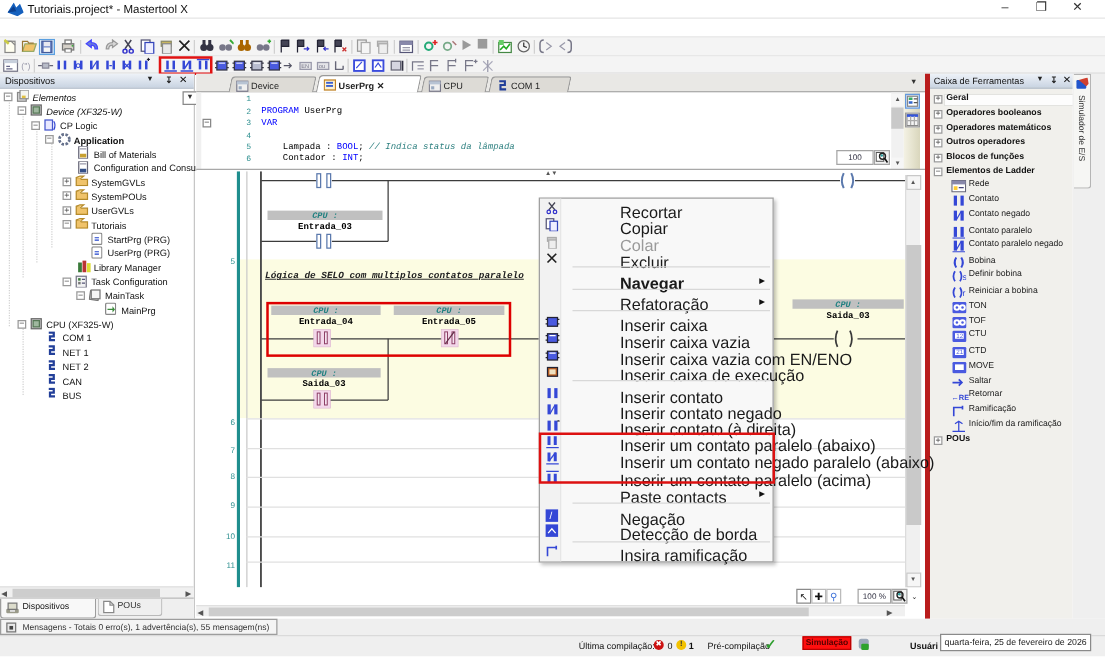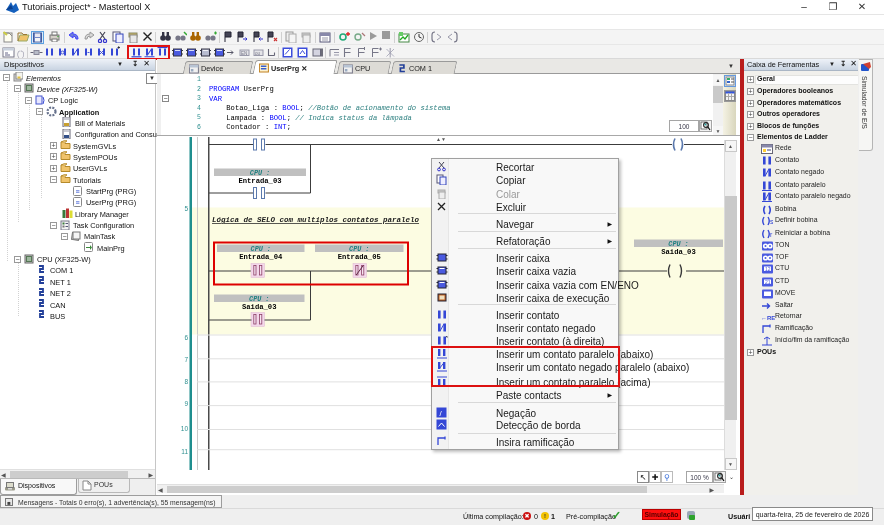--- a/index.html
+++ b/index.html
@@ -29,21 +29,21 @@
 .tab { position:absolute; top:2px; height:13px; background:#dddbd6; border:1px solid #9a9a9a; border-bottom:none; border-radius:3px 2px 0 0; font-size:7.3px; color:#222; transform:skewX(-12deg); }
 .tab > div { transform:skewX(12deg); position:relative; height:100%; }
 #decl { position:absolute; left:0; top:15px; width:583px; height:62px; background:#fff; }
 .cl { position:absolute; font-family:"Liberation Mono", monospace; font-size:7.2px; white-space:pre; }
 .lnum { position:absolute; font-family:"Liberation Mono", monospace; font-size:6.5px; color:#2f9090; text-align:right; width:12px; }
 .kw { color:#0000ff; }
 .cmt { color:#2e8080; font-style:italic; }
 #ladder { position:absolute; left:0; top:78px; width:583px; height:333px; }
 
 #cmenu { position:absolute; left:431px; top:158px; width:188px; height:292px; background:#f8f8f8; border:1px solid #a0a0a0; box-shadow:2px 2px 3px rgba(0,0,0,0.25); z-index:50; }
-.mi { position:absolute; left:24px; font-size:10px; color:#1a1a1a; white-space:nowrap;padding-left:40px; }
+.mi { position:absolute; left:24px; font-size:13px; color:#1a1a1a; white-space:nowrap;padding-left:40px; }
 .msep { position:absolute; left:26px; right:2px; height:1px; background:#d8d8d8; }
 .mico { position:absolute; left:4px; width:11px; height:11px; font-size:8px; }
 .arrow { position:absolute; right:6px; font-size:6px; color:#111; }
 
 #rightpanel { position:absolute; left:740px; top:59px; width:118px; height:436px; background:#f1f0ec; border-left:4px solid #b91c1c; }
 #rp-head { position:absolute; left:0; top:0; width:117px; height:12px; background:linear-gradient(#eef2f8,#c9d4e2); border-bottom:1px solid #aab6c5; }
 #rp-head span { position:absolute; left:3px; top:1px; font-size:7.3px; color:#111; }
 .rp-h { position:absolute; left:13px; font-size:7px; font-weight:bold; color:#111; white-space:nowrap; }
 .rp-i { position:absolute; left:31px; font-size:6.9px; color:#222; white-space:nowrap; }
 .rp-pm { position:absolute; left:3px; width:7px; height:7px; border:1px solid #999; background:#fff; font-size:7px; line-height:5px; text-align:center; color:#444; }
@@ -728,21 +728,20 @@
         <div style="position: absolute; left: auto; right: 6px; top: 4px; font-size: 6px; color: rgb(51, 51, 51);">▼</div>
       </div>
   <div id="decl">
         <div style="position: absolute; left: 0px; top: 0px; width: 4px; height: 62px; background: rgb(240, 240, 240);"></div>
         <div class="lnum" style="left: 32px; top: 2px;">1</div>
         <div class="lnum" style="left: 32px; top: 11.55px;">2</div>
         <div class="cl" style="left: 52px; top: 11.05px; color: rgb(0, 0, 0);"><span class="kw">PROGRAM</span> UserPrg</div>
         <div class="lnum" style="left: 32px; top: 21.1px;">3</div>
         <div class="cl" style="left: 52px; top: 20.6px; color: rgb(0, 0, 0);"><span class="kw">VAR</span></div>
         <div class="lnum" style="left: 32px; top: 30.65px;">4</div>
-        <div class="cl" style="left: 52px; top: 30.15px; color: rgb(0, 0, 0);">    Botao_Liga : <span class="kw">BOOL</span>; <span class="cmt">//Botão de acionamento do sistema</span></div>
         <div class="lnum" style="left: 32px; top: 40.2px;">5</div>
         <div class="cl" style="left: 52px; top: 39.7px; color: rgb(0, 0, 0);">    Lampada : <span class="kw">BOOL</span>; <span class="cmt">// Indica status da lâmpada</span></div>
         <div class="lnum" style="left: 32px; top: 49.75px;">6</div>
         <div class="cl" style="left: 52px; top: 49.25px; color: rgb(0, 0, 0);">    Contador : <span class="kw">INT</span>;</div>
         <div style="position: absolute; left: 5px; top: 21px; width: 7px; height: 7px; border: 1px solid rgb(136, 136, 136); background: rgb(255, 255, 255); font-size: 7px; line-height: 5px; text-align: center; color: rgb(51, 51, 51);">−</div>
         <div style="position: absolute; left: 512px; top: 46px; width: 30px; height: 12px; background: rgb(255, 255, 255); border: 1px solid rgb(165, 165, 165); font-size: 6.5px; color: rgb(51, 51, 68); text-align: center; line-height: 11px;">100</div>
         <div style="position: absolute; left: 542px; top: 46px; width: 13px; height: 12px; background: rgb(242, 242, 242); border: 1px solid rgb(165, 165, 165);">
           <svg width="11" height="10" viewBox="0 0 11 10">
             <rect x="1" y="1" width="6" height="7" fill="#fff" stroke="#555" stroke-width="0.8"></rect>
             <circle cx="6" cy="4" r="2.4" fill="none" stroke="#222" stroke-width="1.1"></circle>
@@ -1063,21 +1062,21 @@
           <rect x="3" y="4" width="6" height="7" fill="#eee" stroke="#aaa"></rect>
         </svg>
       </div>
       <div class="mi" style="top: 42.5px;">Excluir</div>
       <div class="mico" style="top: 41.5px;">
         <svg width="11" height="11">
           <path d="M2 2 L9 9 M9 2 L2 9" stroke="#222" stroke-width="1.3"></path>
         </svg>
       </div>
       <div class="msep" style="top: 54px;"></div>
-      <div class="mi" style="top: 59.5px;">Navegar</div>
+      <div class="mi" style="top: 59.5px; font-weight: bold;">Navegar</div>
       <div class="arrow" style="top: 60.5px;">▶</div>
       <div class="msep" style="top: 71.5px;"></div>
       <div class="mi" style="top: 76.5px;">Refatoração</div>
       <div class="arrow" style="top: 77.5px;">▶</div>
       <div class="msep" style="top: 88.5px;"></div>
       <div class="mi" style="top: 93.5px;">Inserir caixa</div>
       <div class="mico" style="top: 92.5px;">
         <svg width="12" height="11">
           <rect x="2" y="2" width="8" height="7" fill="#4a5ae0" stroke="#223"></rect>
           <line x1="0.5" y1="3.5" x2="2" y2="3.5" stroke="#223"></line>

